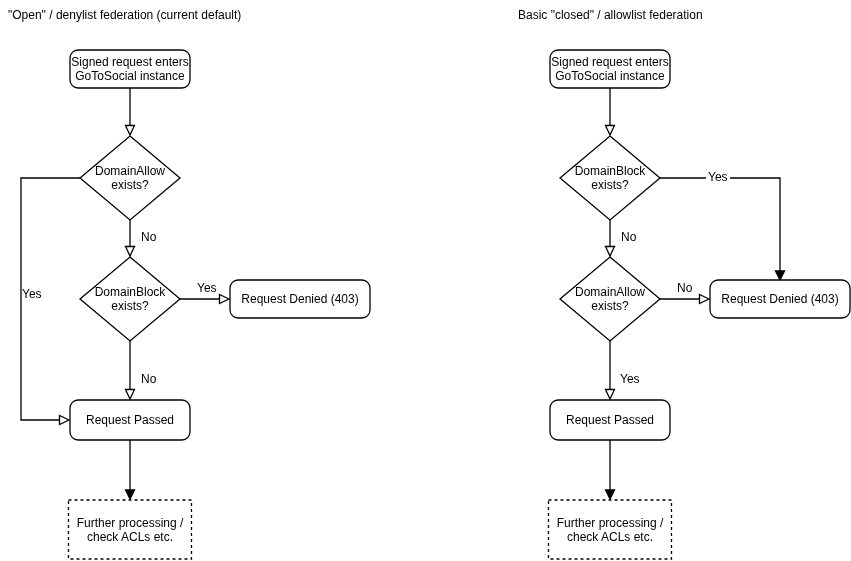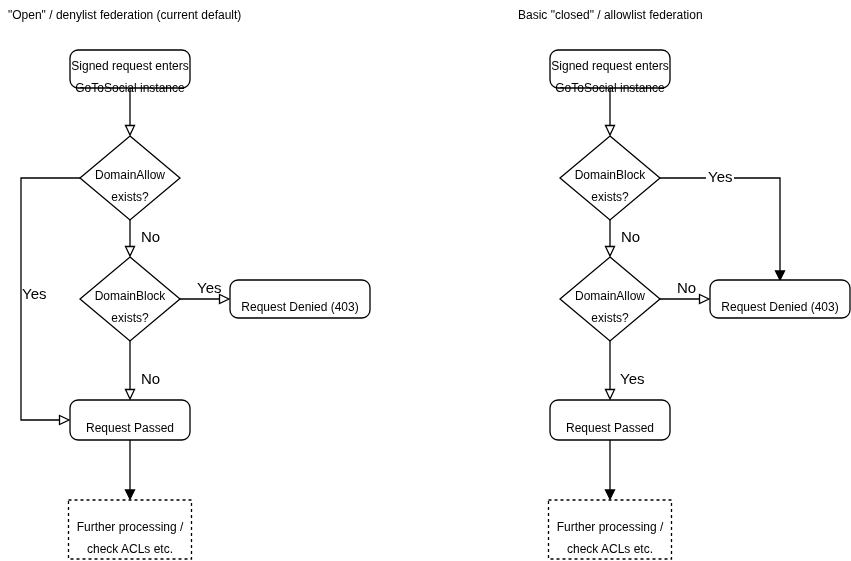--- a/index.html
+++ b/index.html
@@ -24,28 +24,27 @@
     line-height: 15px;
     white-space: nowrap;
   }
   .node-label {
     position: absolute;
     display: flex;
     align-items: center;
     justify-content: center;
     text-align: center;
     font-size: 12px;
-    line-height: 22px;
+    line-height: 14px;
     white-space: pre-line;
     pointer-events: none;
-    margin-top: 8px;
   }
   .edge-label {
     position: absolute;
-    font-size: 15px;
+    font-size: 12px;
     line-height: 12px;
     white-space: nowrap;
     pointer-events: none;
   }
   .edge-label.on-line {
     background: var(--bg, #ffffff);
     padding: 0 2px;
   }
 </style>
 </head>

